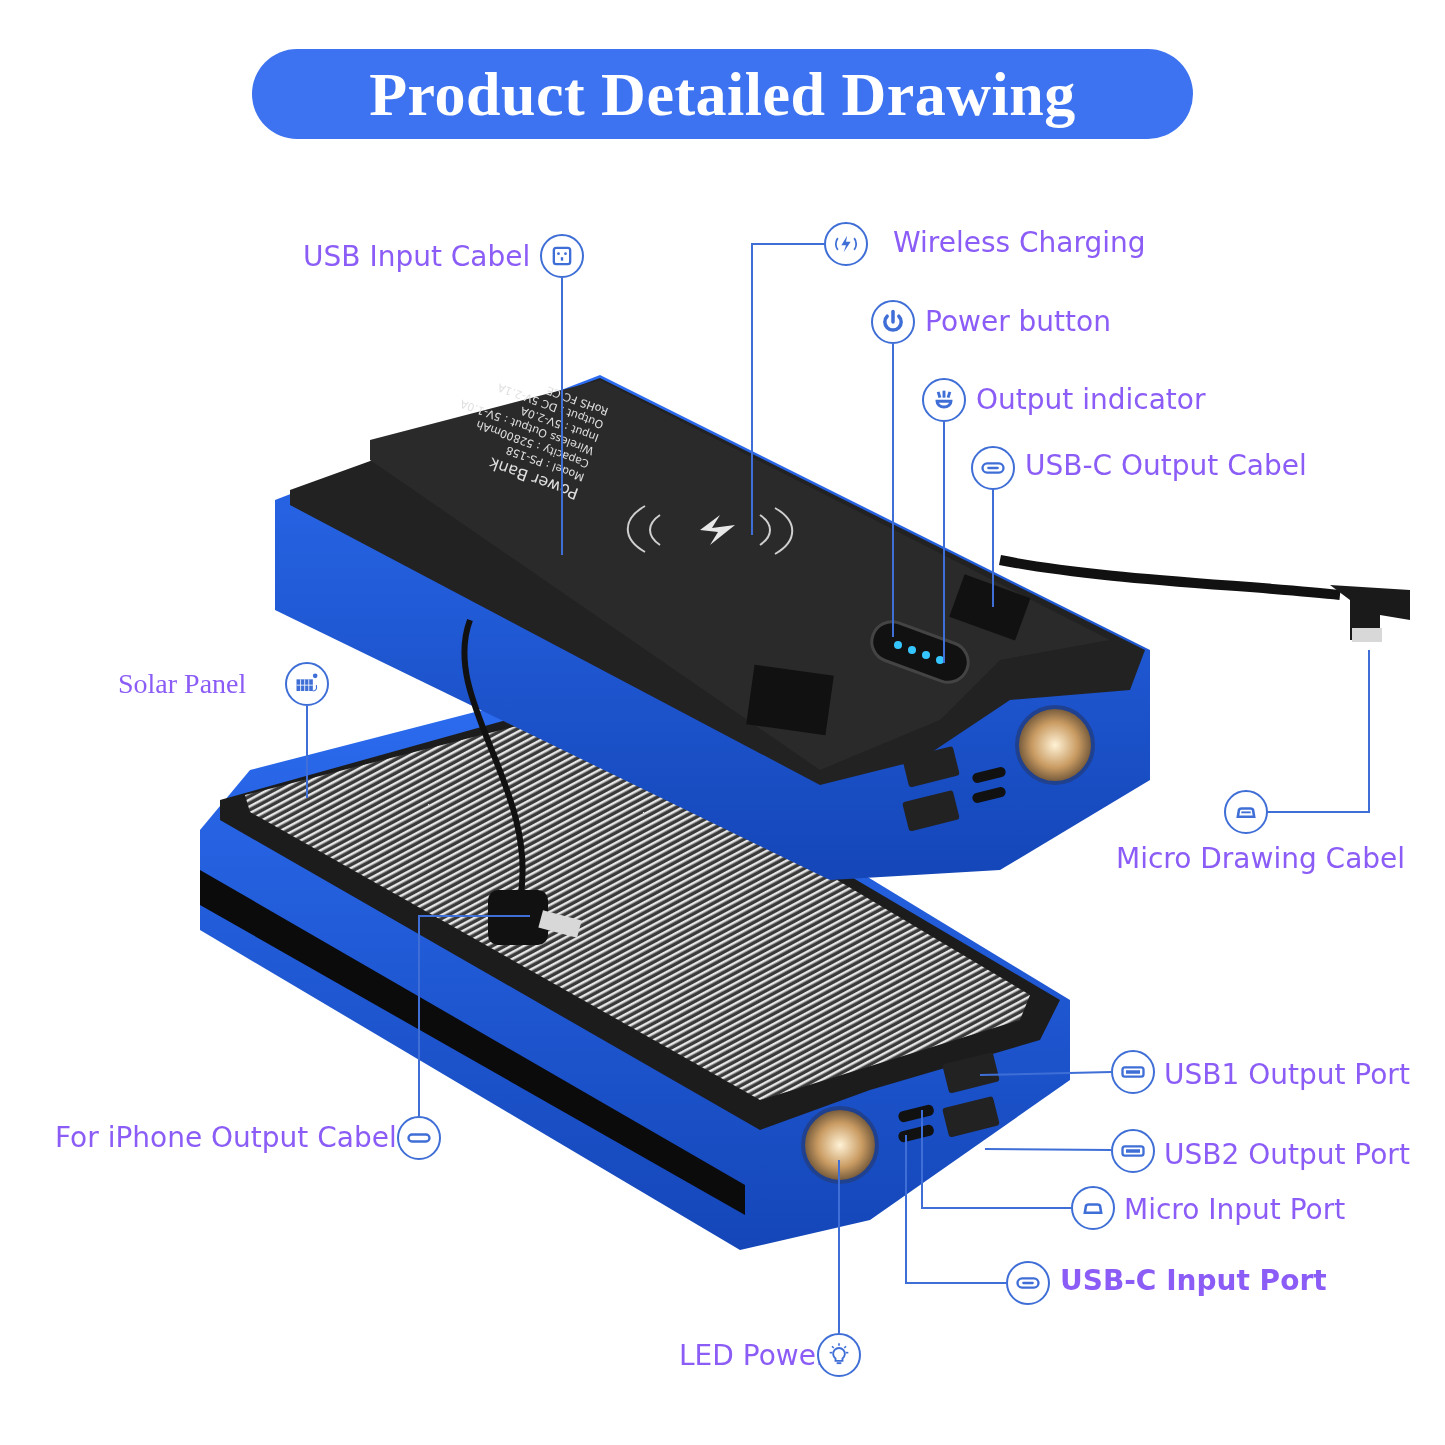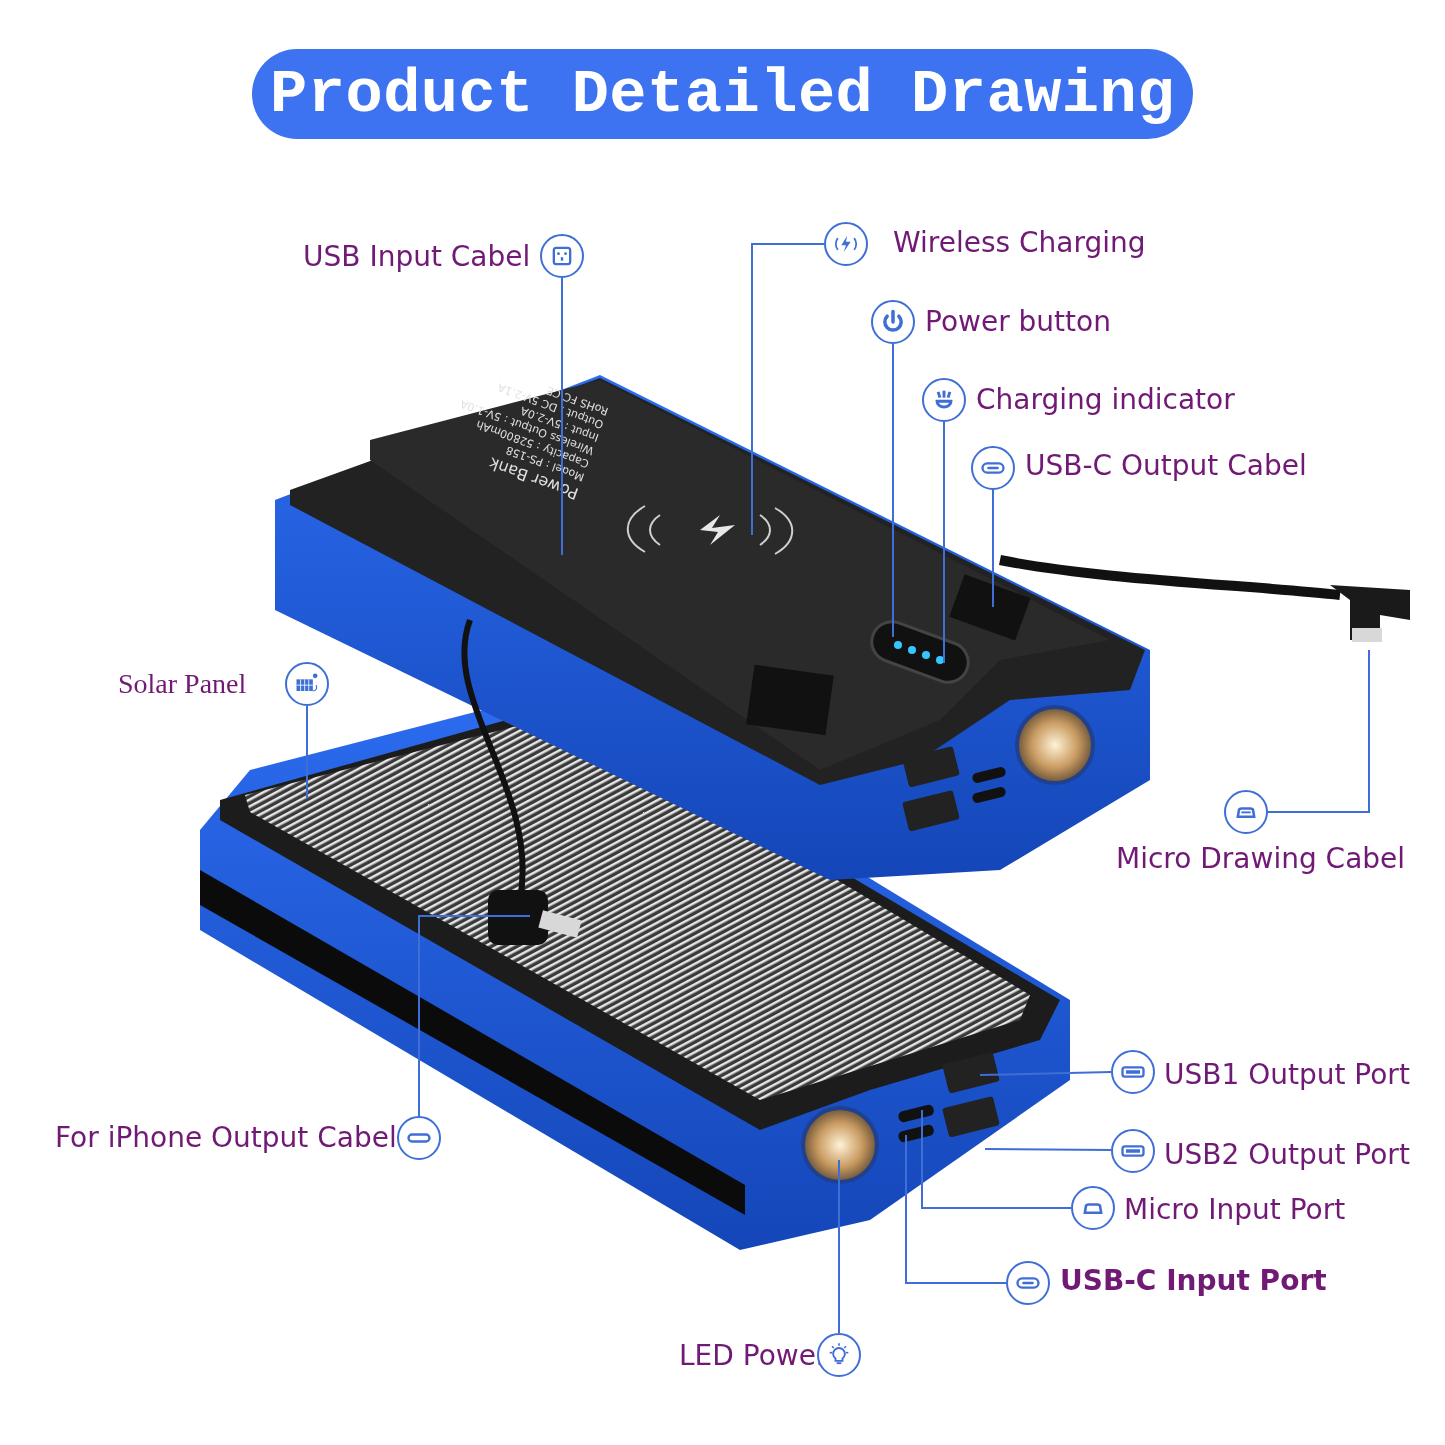--- a/index.html
+++ b/index.html
@@ -1,19 +1,19 @@
 <!DOCTYPE html>
 <html><head>
 <meta charset="utf-8">
 <style>
   html, body { margin:0; padding:0; background:#ffffff; }
   body { width:1445px; height:1445px; position:relative; overflow:hidden; font-family:"Liberation Sans", "DejaVu Sans", sans-serif; }
   .banner { position:absolute; left:252px; top:49px; width:941px; height:90px; border-radius:45px; background:#3d73f0; display:flex; align-items:center; justify-content:center; }
-  .banner span { color:#fff; font-size:62px; font-weight:bold; letter-spacing:0.5px; font-family:Liberation Mono, monospace; }
-  .label { position:absolute; font-size:28px; color:#701a75; white-space:nowrap; font-family:"DejaVu Sans", sans-serif; line-height:34px; }
+  .banner span { color:#fff; font-size:62px; font-weight:bold; letter-spacing:0.5px; font-family:Liberation Serif, serif; }
+  .label { position:absolute; font-size:28px; color:#8b5cf6; white-space:nowrap; font-family:"DejaVu Sans", sans-serif; line-height:34px; }
   .ic { position:absolute; width:44px; height:44px; border:2px solid #3f6fd6; border-radius:50%; background:#fff; box-sizing:border-box; display:flex; align-items:center; justify-content:center; }
   .ic svg { width:28px; height:28px; }
   svg.lines { position:absolute; left:0; top:0; }
   .art { position:absolute; left:0; top:0; }
 </style>
 </head>
 <body>
 
 <div class="banner">
   <span>Product Detailed Drawing</span>
@@ -150,21 +150,21 @@
 
 <div>
   <div class="ic" style="left:922px;top:378px;">
     <svg viewBox="0 0 24 24">
         <path d="M6 13 a6 5 0 0 0 12 0 Z" fill="none" stroke="#3f6fd6" stroke-width="2.5"></path>
         <line x1="12" y1="4" x2="12" y2="10" stroke="#3f6fd6" stroke-width="2.5"></line>
         <line x1="7" y1="5" x2="8.5" y2="10" stroke="#3f6fd6" stroke-width="2.5"></line>
         <line x1="17" y1="5" x2="15.5" y2="10" stroke="#3f6fd6" stroke-width="2.5"></line>
       </svg>
   </div>
-  <span class="label" style="left:976px;top:383px;">Charging indicator</span>
+  <span class="label" style="left:976px;top:383px;">Output indicator</span>
 </div>
 
 <div>
   <div class="ic" style="left:971px;top:446px;">
     <svg viewBox="0 0 24 24">
         <rect x="3" y="8" width="18" height="8" rx="4" fill="none" stroke="#3f6fd6" stroke-width="2"></rect>
         <rect x="7" y="11" width="10" height="2" rx="1" fill="#3f6fd6"></rect>
       </svg>
   </div>
   <span class="label" style="left:1025px;top:449px;">USB-C  Output Cabel</span>

